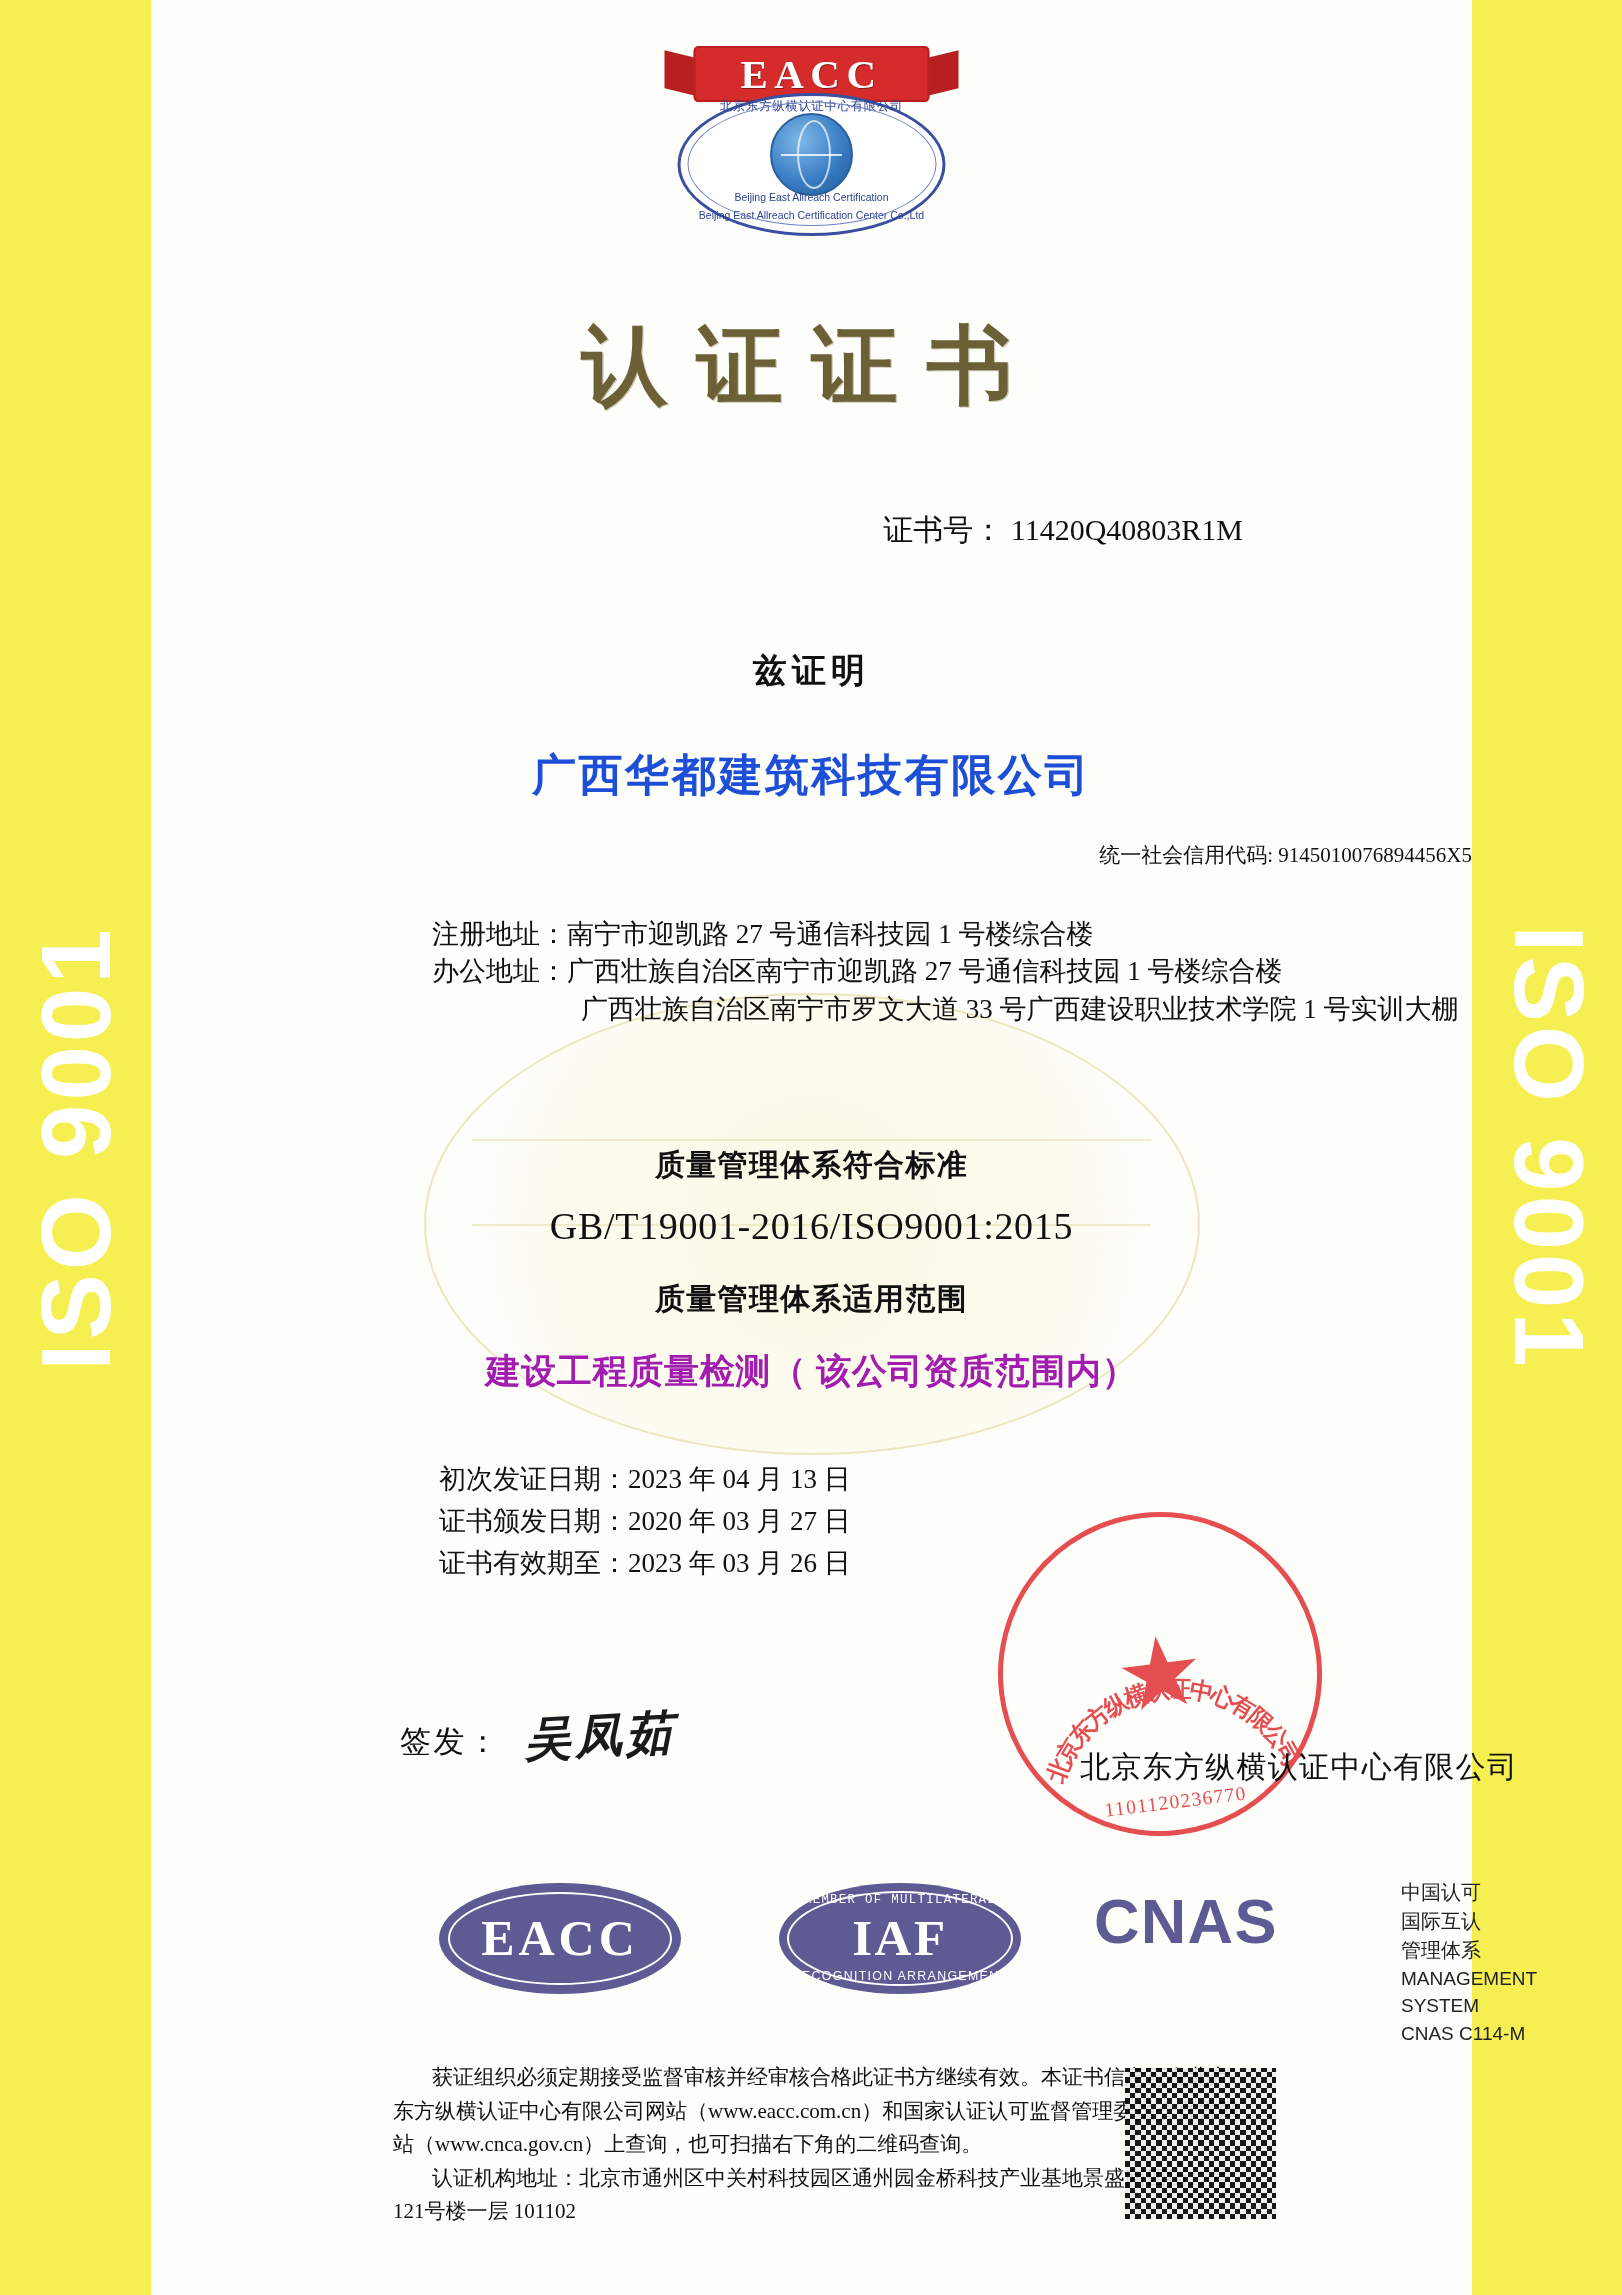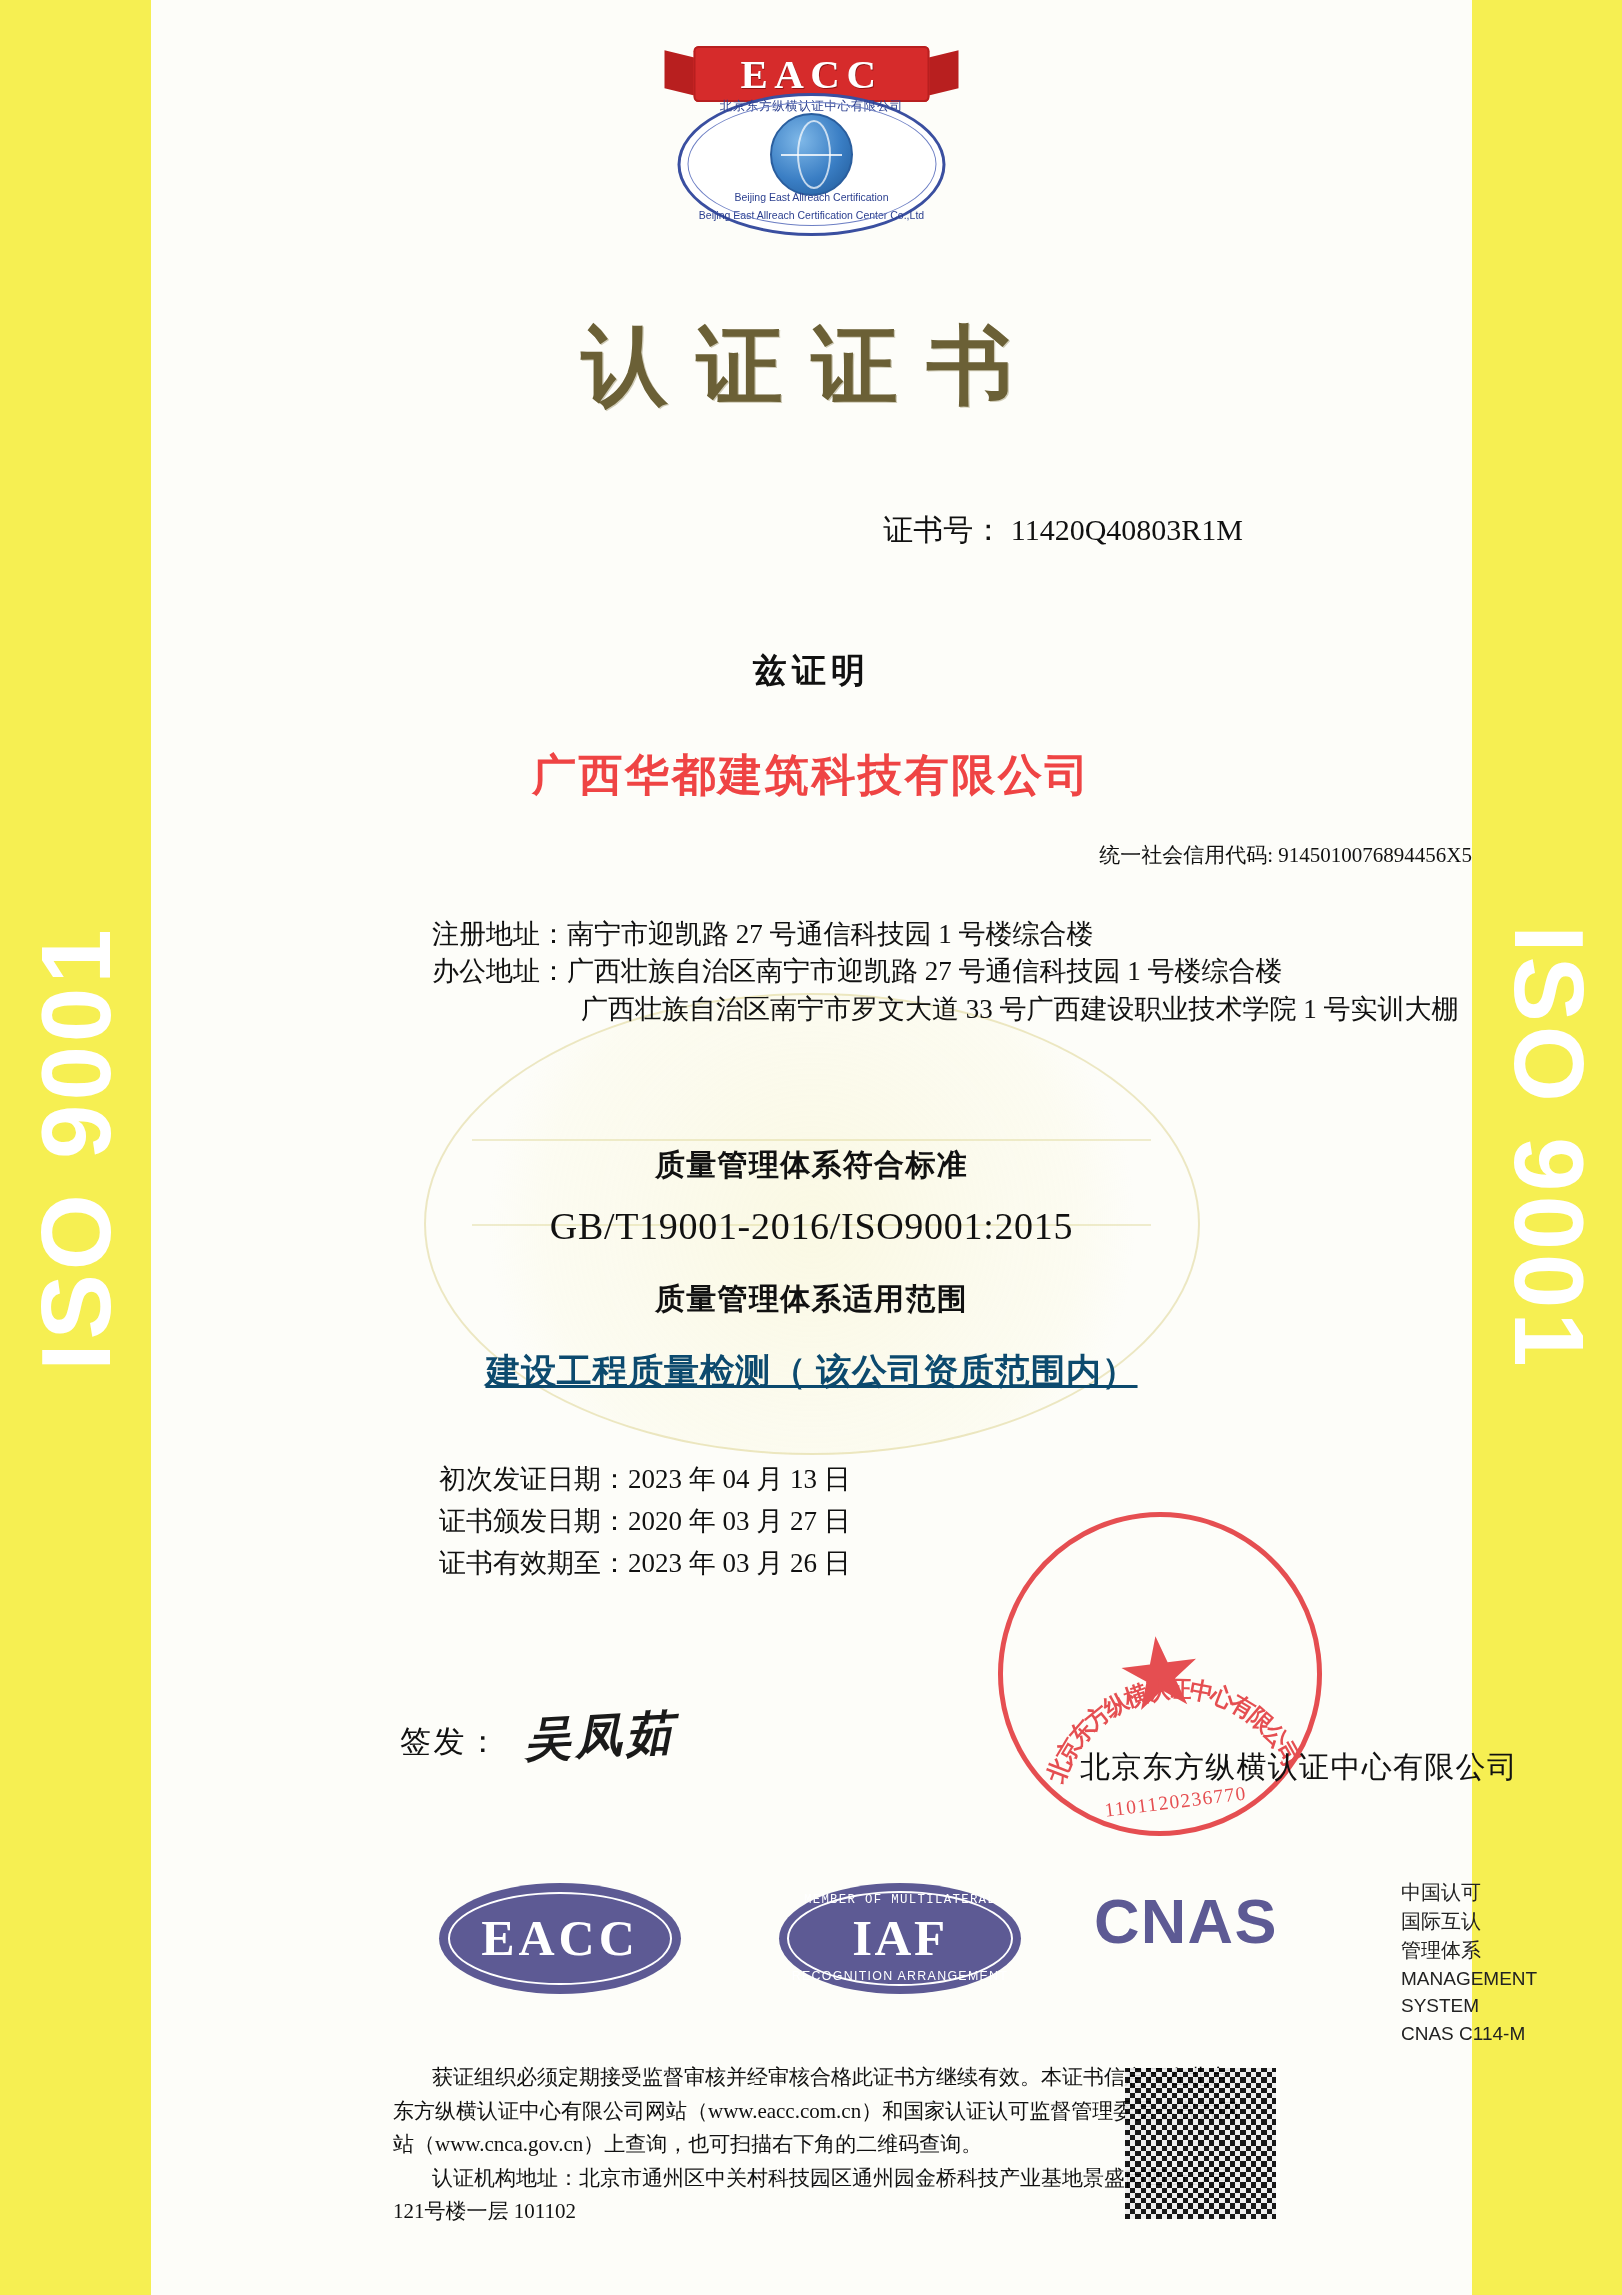--- a/index.html
+++ b/index.html
@@ -220,21 +220,21 @@
     letter-spacing: 5.2px;
   }
 
   .company {
     position: absolute;
     left: 0; right: 0;
     top: 746px;
     text-align: center;
     font-size: 44px;
     font-weight: bold;
-    color: #ef4444;
+    color: #1d4ed8;
     letter-spacing: 2.6px;
   }
 
   .credit-code {
     position: absolute;
     left: 0; right: 0;
     top: 841px;
     text-align: right;
     font-size: 21px;
     color: #111;
@@ -283,23 +283,22 @@
     color: #111;
     letter-spacing: 1.3px;
   }
   .scope-value {
     position: absolute;
     left: 0; right: 0;
     top: 1348px;
     text-align: center;
     font-size: 35px;
     font-weight: bold;
-    color: #0c4a6e;
+    color: #a21caf;
     letter-spacing: 0.7px;
-    text-decoration: underline;
   }
 
   
   .dates {
     position: absolute;
     left: 281px;
     top: 1459px;
   }
   .date-row {
     display: flex;

